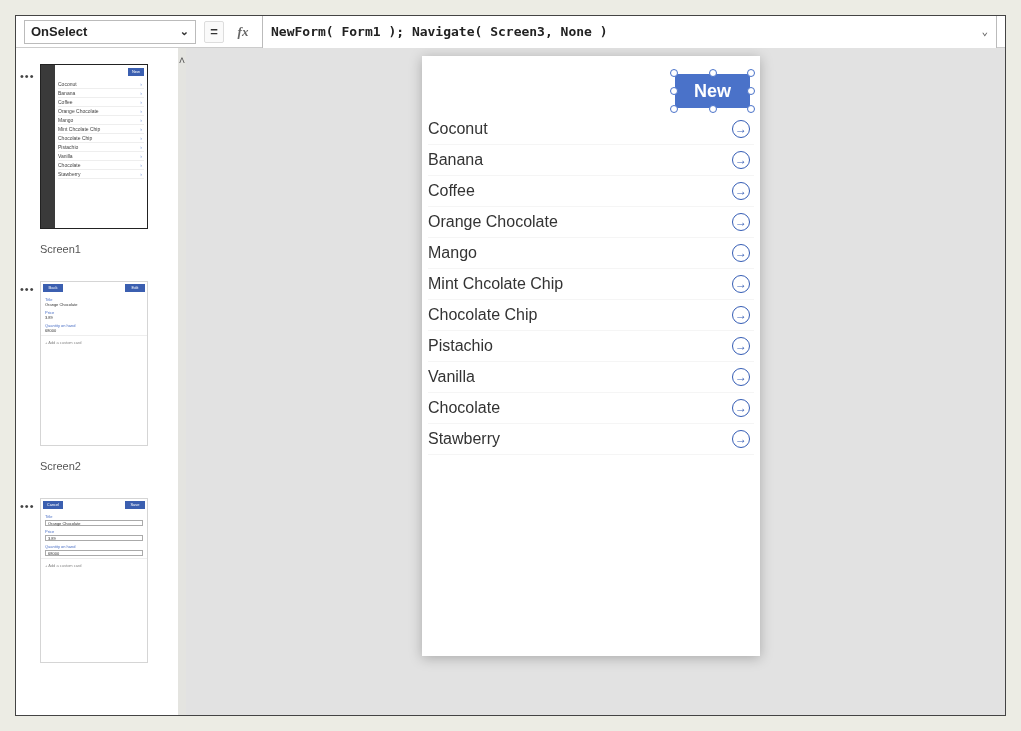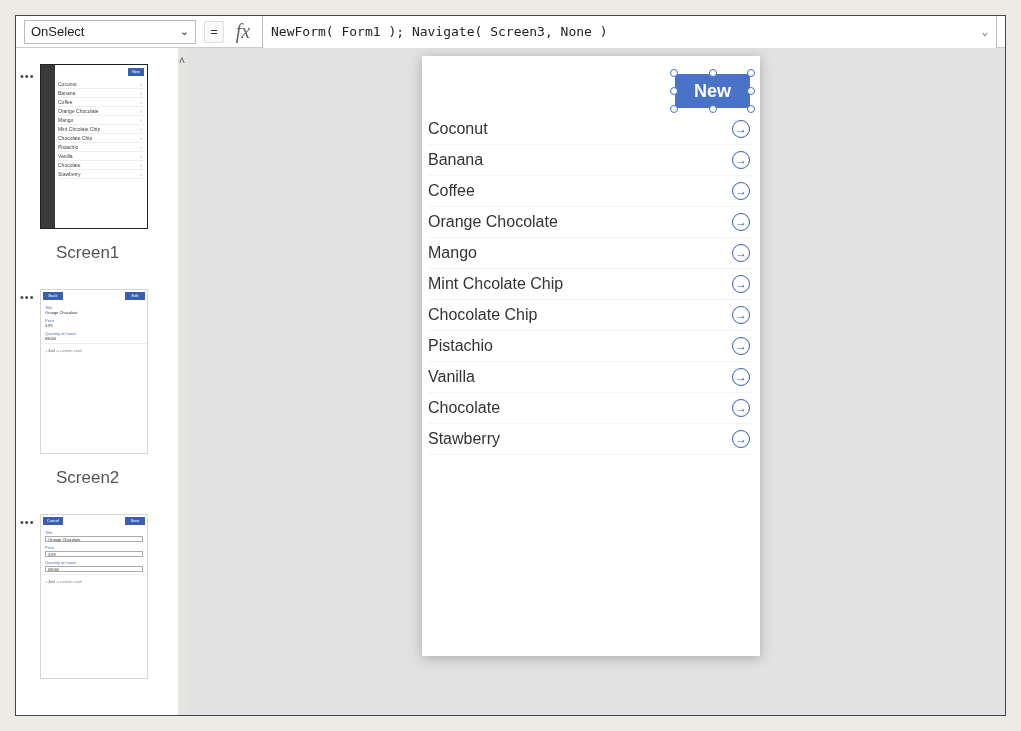--- a/index.html
+++ b/index.html
@@ -21,20 +21,21 @@
   }
   
   .formula-bar {
     display: flex;
     align-items: center;
     height: 32px;
     background: #fff;
     border-bottom: 1px solid #ccc;
     padding: 4px 8px;
     gap: 8px;
+    font-weight: bold;
   }
   .prop-select {
     width: 172px;
     height: 24px;
     border: 1px solid #bbb;
     background: #fff;
     font-size: 13px;
     padding: 2px 6px;
     display: flex;
     align-items: center;
@@ -46,21 +47,21 @@
     width: 20px; height: 22px;
     border: 1px solid #ddd;
     border-radius: 2px;
     display: flex; align-items: center; justify-content: center;
     font-size: 13px; color: #333;
     background: #fafafa;
   }
   .fx-box {
     font-style: italic;
     font-family: "Segoe UI", serif;
-    font-size: 20px;
+    font-size: 13px;
     color: #666;
     width: 22px;
     text-align: center;
   }
   .formula-input {
     flex: 1;
     height: 24px;
     border: 1px solid #bbb;
     font-family: Consolas, monospace;
     font-size: 13px;
@@ -123,23 +124,23 @@
     letter-spacing: 1px;
   }
   .thumb {
     width: 108px;
     background: #fff;
     border: 1px solid #222;
     position: relative;
   }
   .thumb.off { border-color: #d5d5d5; }
   .thumb-label {
-    font-size: 17px;
+    font-size: 11px;
     color: #555;
-    margin: 8px 0 6px 40px;
+    margin: 8px 0 6px 24px;
   }
   
   .thumb1 { height: 165px; display:flex; }
   .thumb1 .side { width:14px; background:#3a3a3a;}
   .thumb1 .content { flex:1; padding:3px 3px; position:relative; }
   .thumb1 .new-btn {
     position:absolute; top:3px; right:3px;
     width:16px; height:8px; background:#3b5fb0;
     color:#fff; font-size:4px; line-height:8px; text-align:center;
   }

